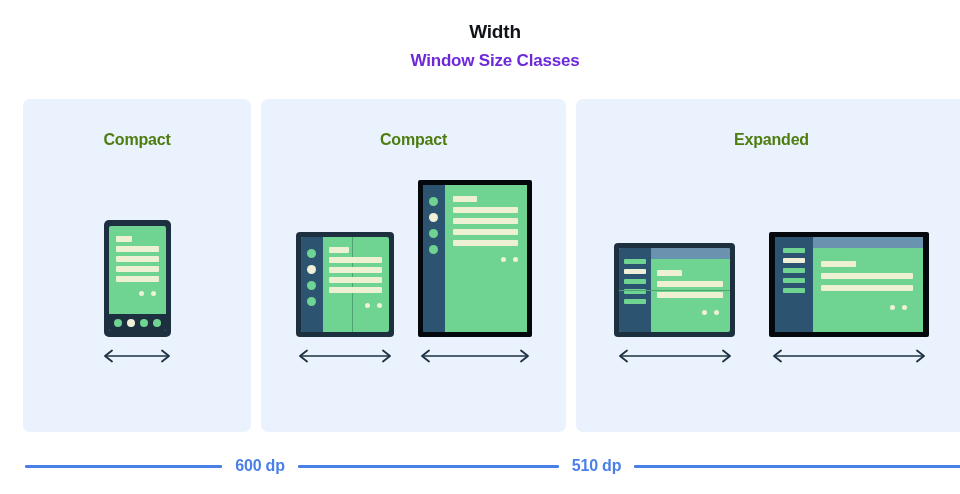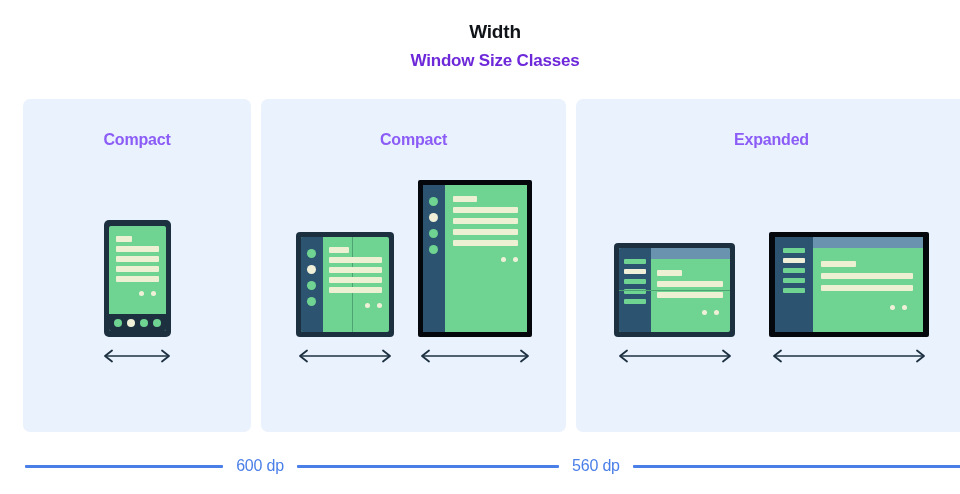--- a/index.html
+++ b/index.html
@@ -67,21 +67,21 @@
   .panel-expanded { width: 391px; }
 
   .panel-title {
     position: absolute;
     top: 32px;
     left: 0;
     width: 100%;
     text-align: center;
     font-size: 16px;
     font-weight: bold;
-    color: #8b5cf6;
+    color: #4d7c0f;
     letter-spacing: -0.2px;
   }
 
   .devices {
     position: absolute;
     left: 0;
     width: 100%;
     bottom: 68px;
     display: flex;
     align-items: flex-end;
@@ -233,21 +233,21 @@
     height: 3px;
     background: #4a7fe8;
     border-radius: 1px;
   }
   .scale-line.seg1 { flex-grow: 201; }
   .scale-line.seg2 { flex-grow: 266; }
   .scale-line.seg3 { flex-grow: 337; }
   .scale-label {
     flex: 0 0 auto;
     font-size: 16px;
-    font-weight: normal;
+    font-weight: bold;
     color: #4a7fe8;
     letter-spacing: -0.2px;
     white-space: nowrap;
   }
 </style>
 </head>
 <body>
 
 <div class="stage">
 
@@ -425,17 +425,17 @@
 
       </div>
     </div>
 
   </div>
 
   <div class="scale">
     <div class="scale-line seg1"></div>
     <div class="scale-label">600 dp</div>
     <div class="scale-line seg2"></div>
-    <div class="scale-label">560 dp</div>
+    <div class="scale-label">510 dp</div>
     <div class="scale-line seg3"></div>
   </div>
 
 </div>
 
 </body></html>

